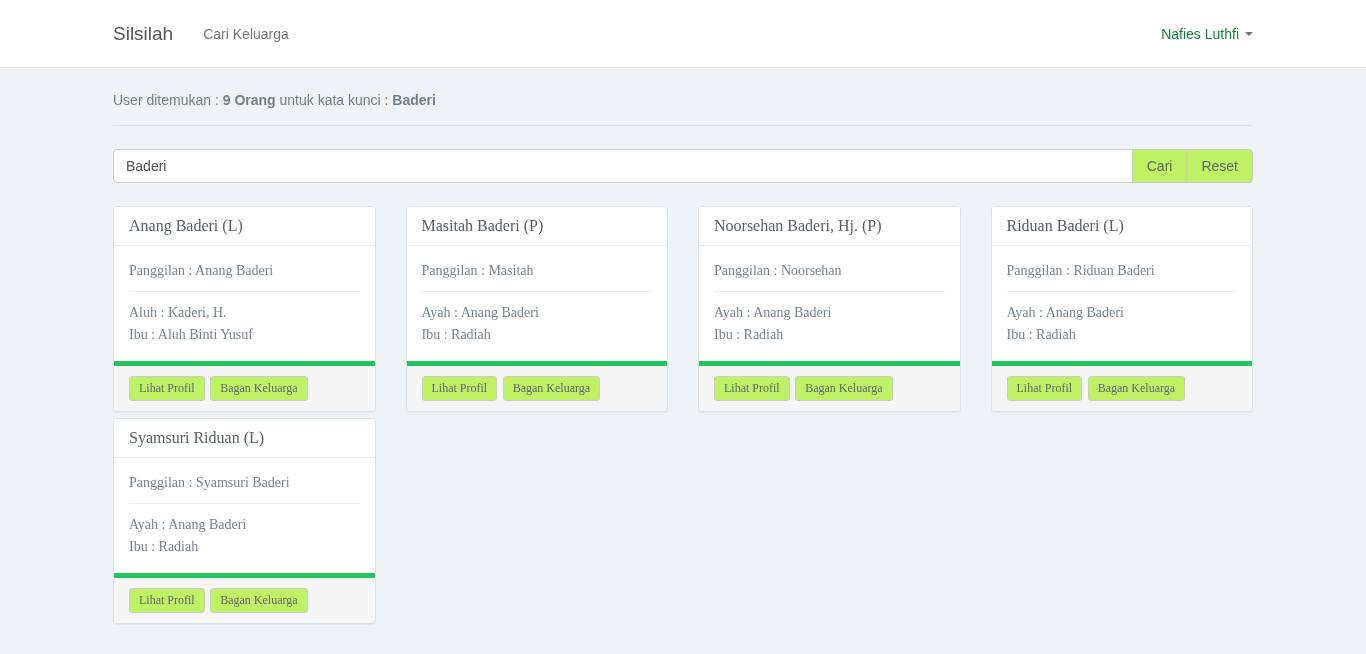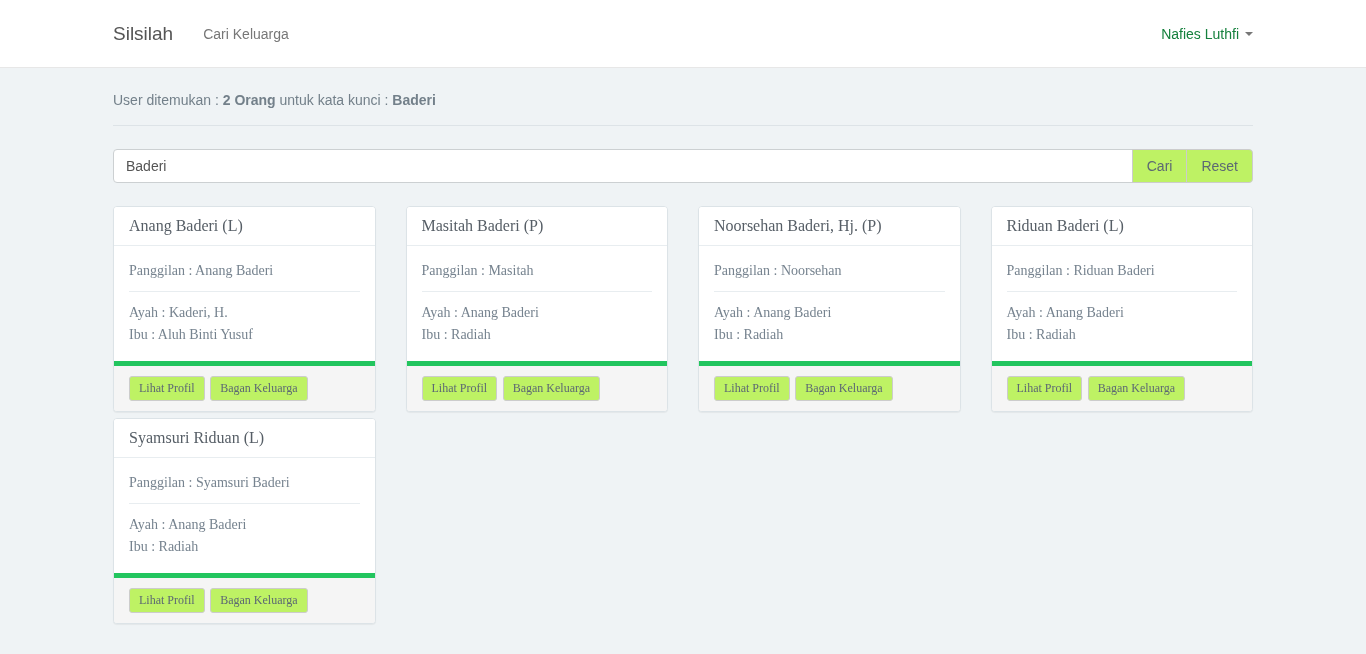--- a/index.html
+++ b/index.html
@@ -181,38 +181,38 @@
       <span>Nafies Luthfi</span>
       <span class="caret"></span>
     </div>
   </div>
 </nav>
 
 <main class="container">
 
   <div class="page-header">
     <div class="result-summary">
-      <span>User ditemukan : </span><b>2 Orang</b><span> untuk kata kunci : </span><b>Baderi</b>
+      <span>User ditemukan : </span><b>9 Orang</b><span> untuk kata kunci : </span><b>Baderi</b>
     </div>
   </div>
 
   <form class="search-group">
     <input type="text" class="search-input" value="Baderi" style="">
     <button type="submit" class="btn search-btn">Cari</button>
     <button type="button" class="btn search-btn last">Reset</button>
   </form>
 
   <div class="cards-row">
   <div class="col">
     <div class="panel">
       <div class="panel-heading">Anang Baderi (L)</div>
       <div class="panel-body">
         <p class="nickname">Panggilan : Anang Baderi</p>
         <hr>
-        <div class="line">Ayah : Kaderi, H.</div>
+        <div class="line">Aluh : Kaderi, H.</div>
         <div class="line">Ibu : Aluh Binti Yusuf</div>
       </div>
       <div class="panel-footer">
         <button type="button" class="btn btn-xs">Lihat Profil</button>
         <button type="button" class="btn btn-xs">Bagan Keluarga</button>
       </div>
     </div>
   </div>
 
   <div class="col">

